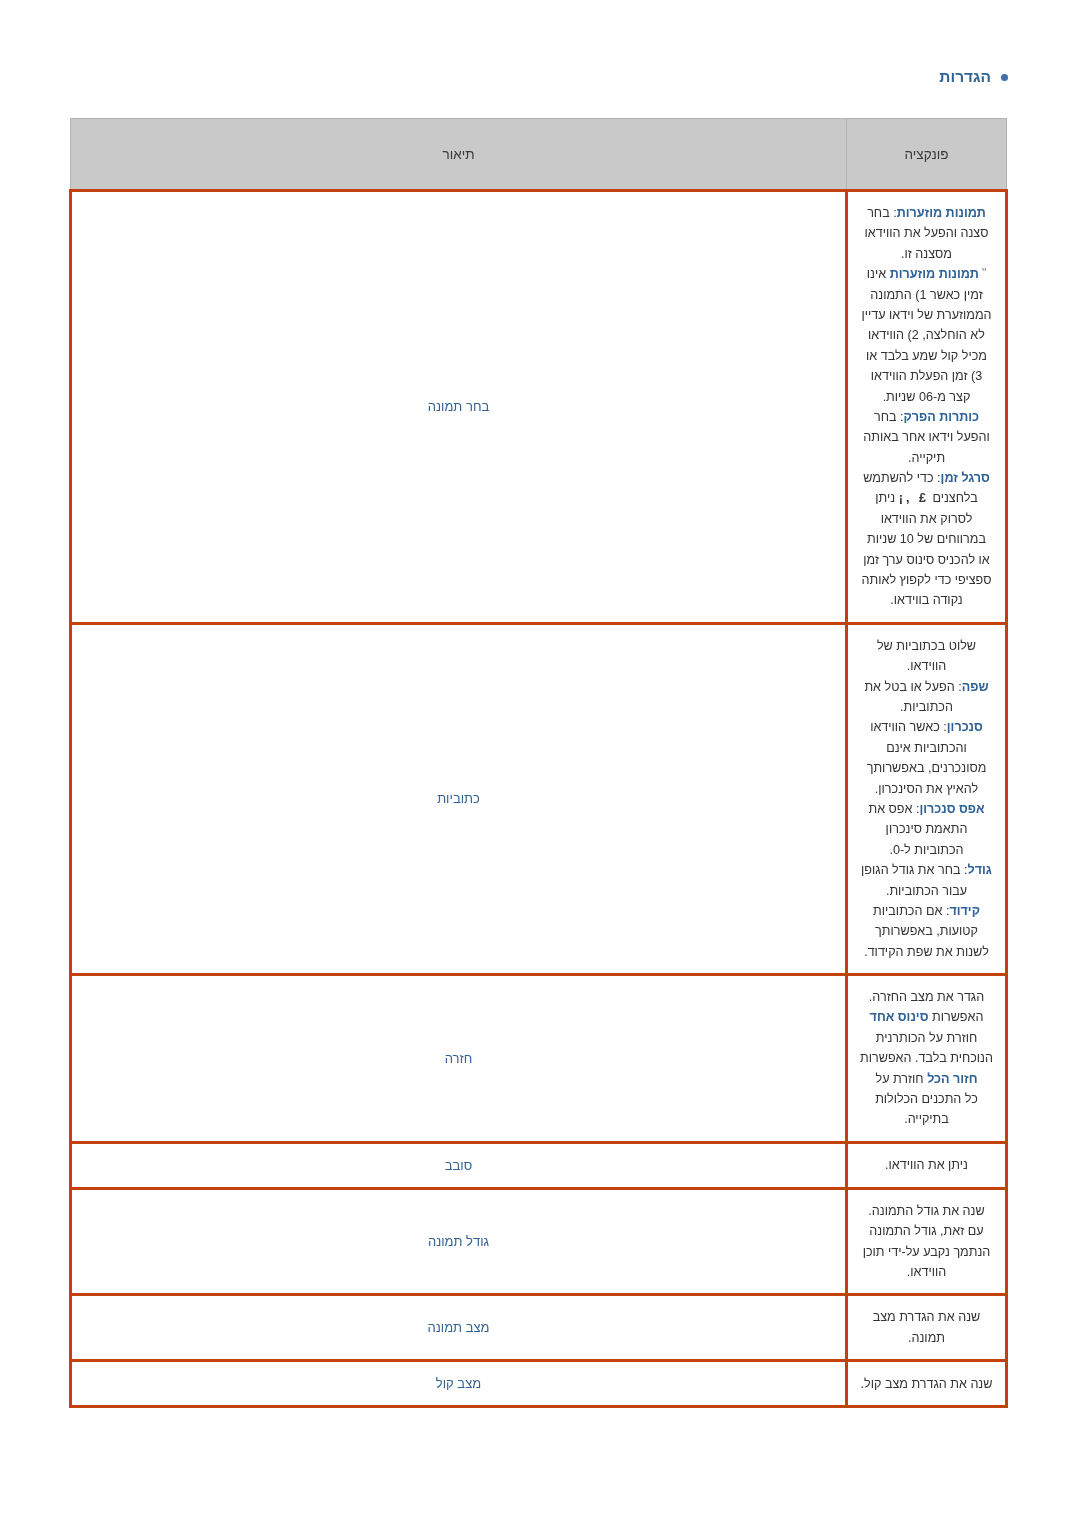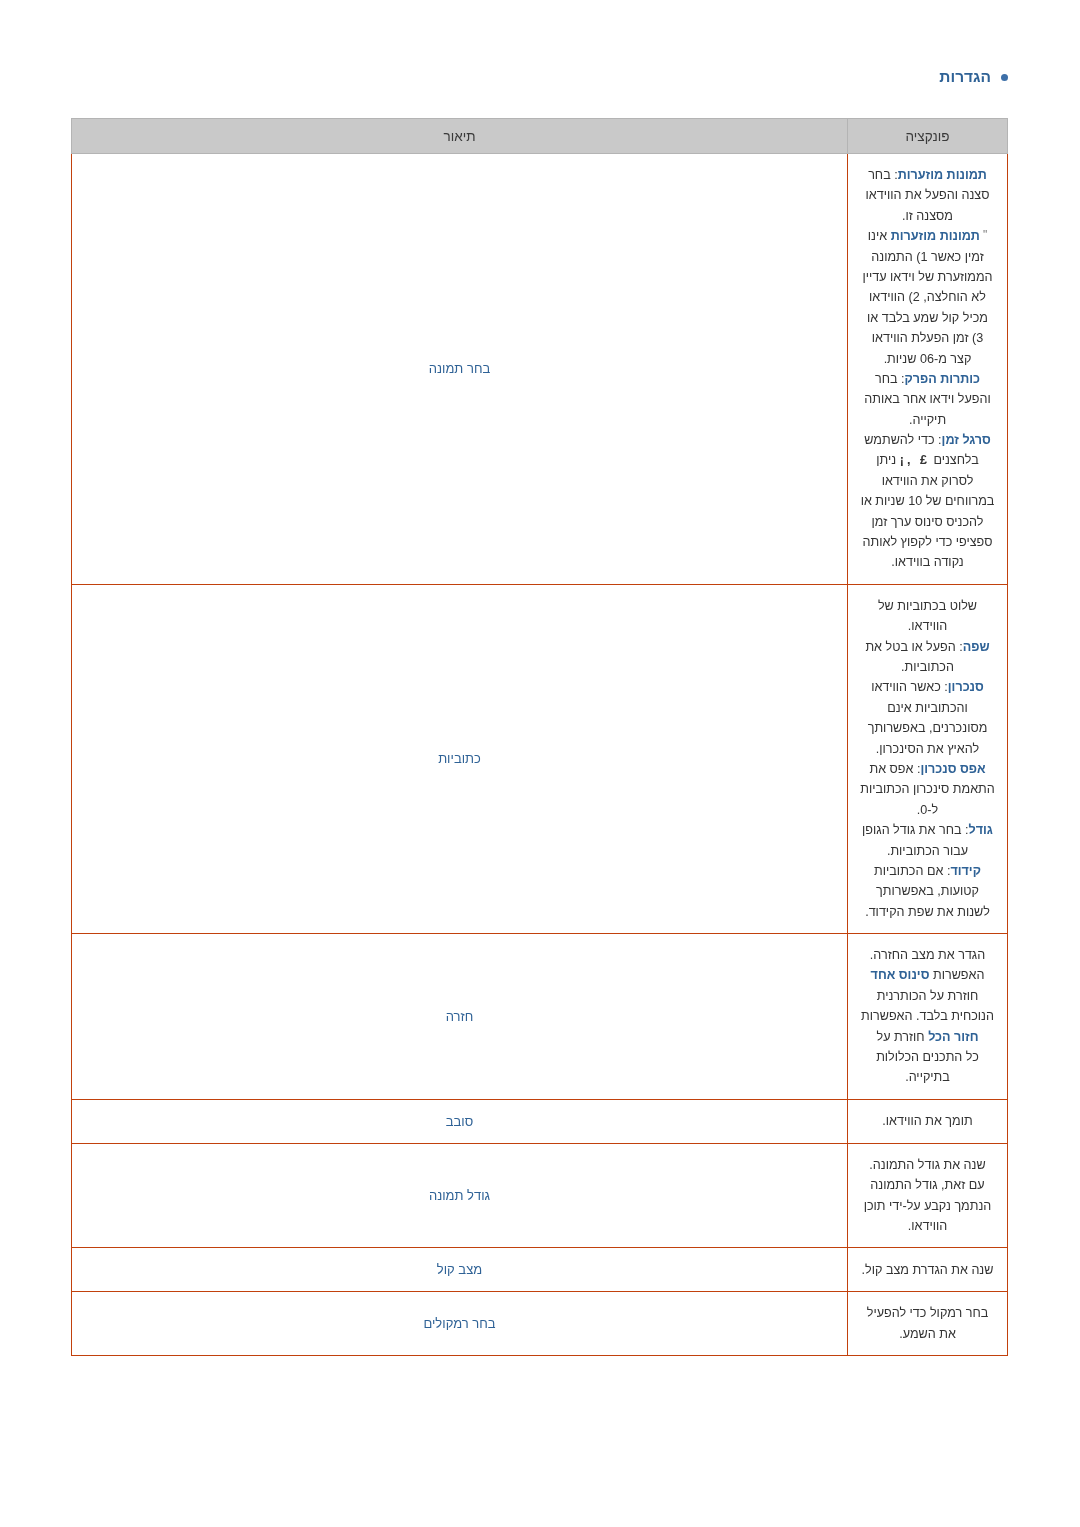--- a/index.html
+++ b/index.html
@@ -58,24 +58,24 @@
   table.spec col.c-desc { width: 776px; }
 
   table.spec thead th {
     background: #c9c9c9;
     border: 1px solid #b4b4b4;
     font-size: 13.5px;
     font-weight: normal;
     color: #3a3a3a;
     height: 30px;
     text-align: center;
-    padding: 2px 8px;
+    padding: 20px 8px;
   }
   table.spec tbody td {
-    border: 1px solid #c2410c;
+    border: 3px solid #c2410c;
     padding: 11px 12px;
     vertical-align: middle;
     line-height: 1.62;
   }
   td.feature {
     text-align: center;
     font-weight: normal;
     color: #2f6296;
     font-size: 13px;
   }
@@ -150,38 +150,38 @@
         </tr>
         <tr>
           <td class="desc">
             <span class="ln"><span>הגדר את מצב החזרה. האפשרות </span><span class="kw">סינוס אחד</span><span> חוזרת על הכותרנית הנוכחית בלבד. האפשרות </span><span class="kw">חזור הכל</span><span> חוזרת על</span></span>
             <span class="ln"><span>כל התכנים הכלולות בתיקייה.</span></span>
           </td>
           <td class="feature">חזרה</td>
         </tr>
         <tr>
           <td class="desc">
-            <span class="ln"><span>תומך את הווידאו.</span></span>
+            <span class="ln"><span>ניתן את הווידאו.</span></span>
           </td>
           <td class="feature">סובב</td>
         </tr>
         <tr>
           <td class="desc">
             <span class="ln"><span>שנה את גודל התמונה. עם זאת, גודל התמונה הנתמך נקבע על-ידי תוכן הווידאו.</span></span>
           </td>
           <td class="feature">גודל תמונה</td>
         </tr>
         <tr>
           <td class="desc">
+            <span class="ln"><span>שנה את הגדרת מצב תמונה.</span></span>
+          </td>
+          <td class="feature">מצב תמונה</td>
+        </tr>
+        <tr>
+          <td class="desc">
             <span class="ln"><span>שנה את הגדרת מצב קול.</span></span>
           </td>
           <td class="feature">מצב קול</td>
-        </tr>
-        <tr>
-          <td class="desc">
-            <span class="ln"><span>בחר רמקול כדי להפעיל את השמע.</span></span>
-          </td>
-          <td class="feature">בחר רמקולים</td>
         </tr>
       </tbody>
   </table>
 
 </div>
 
 </body></html>

